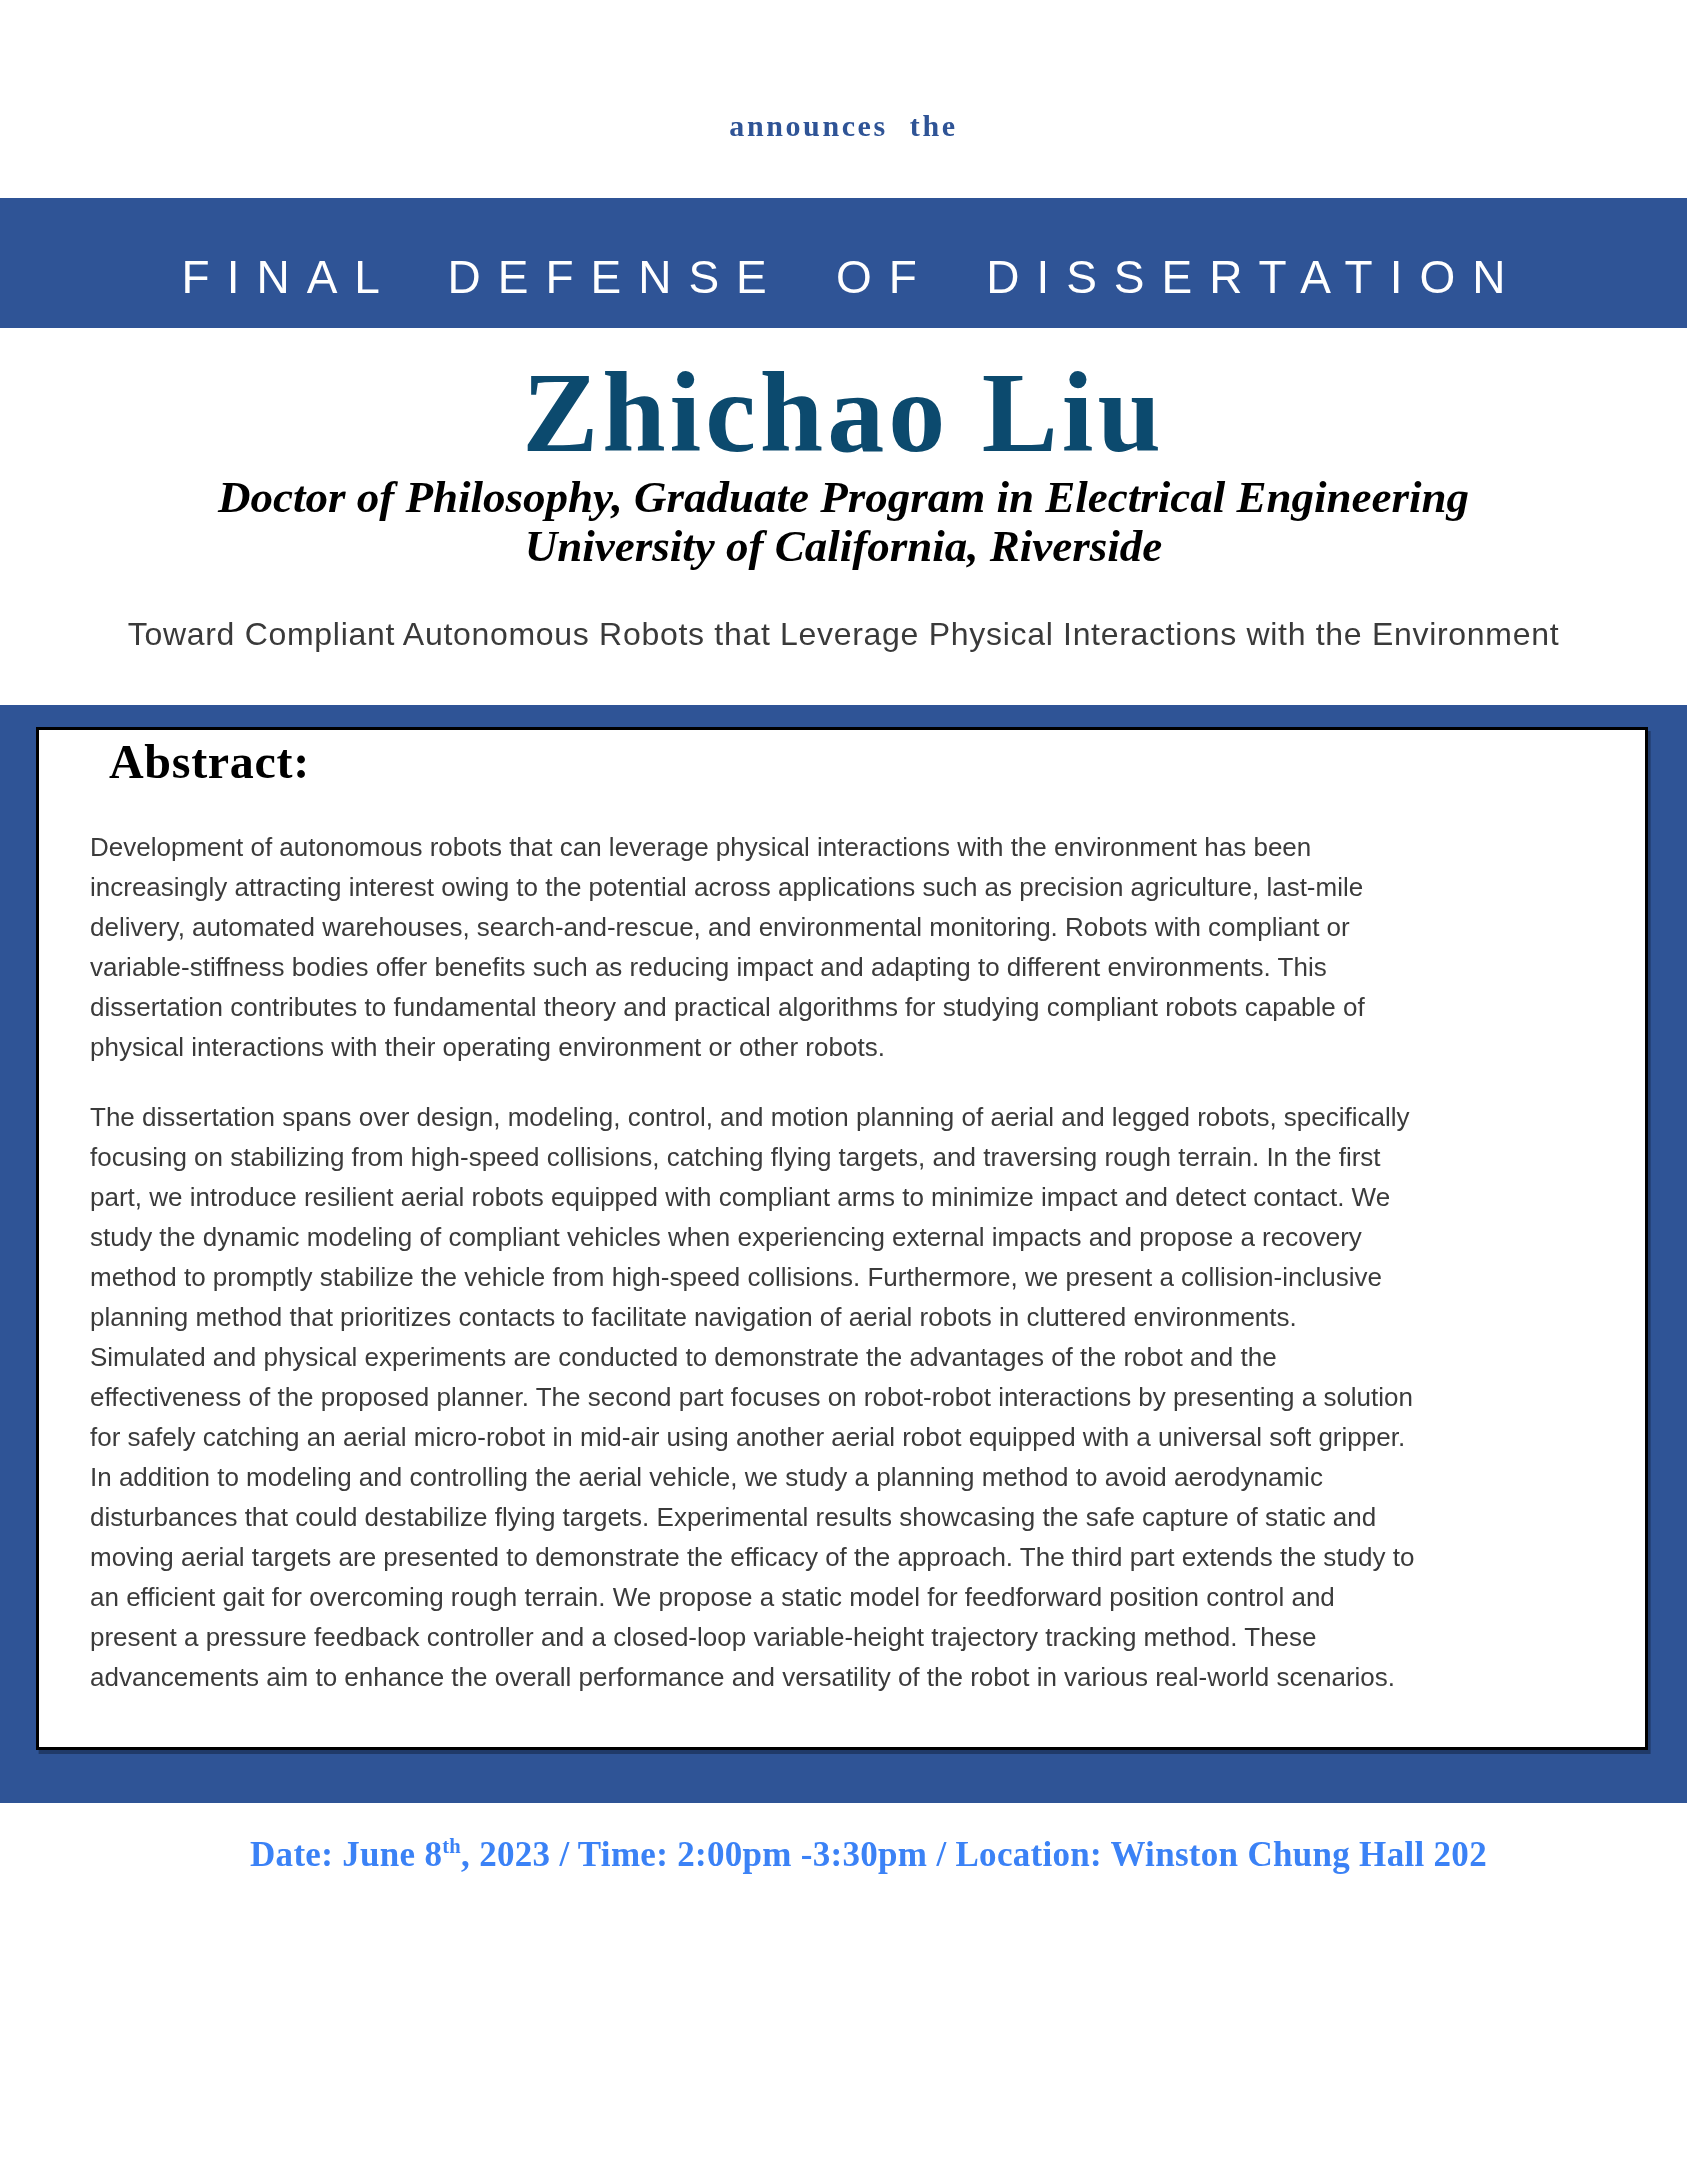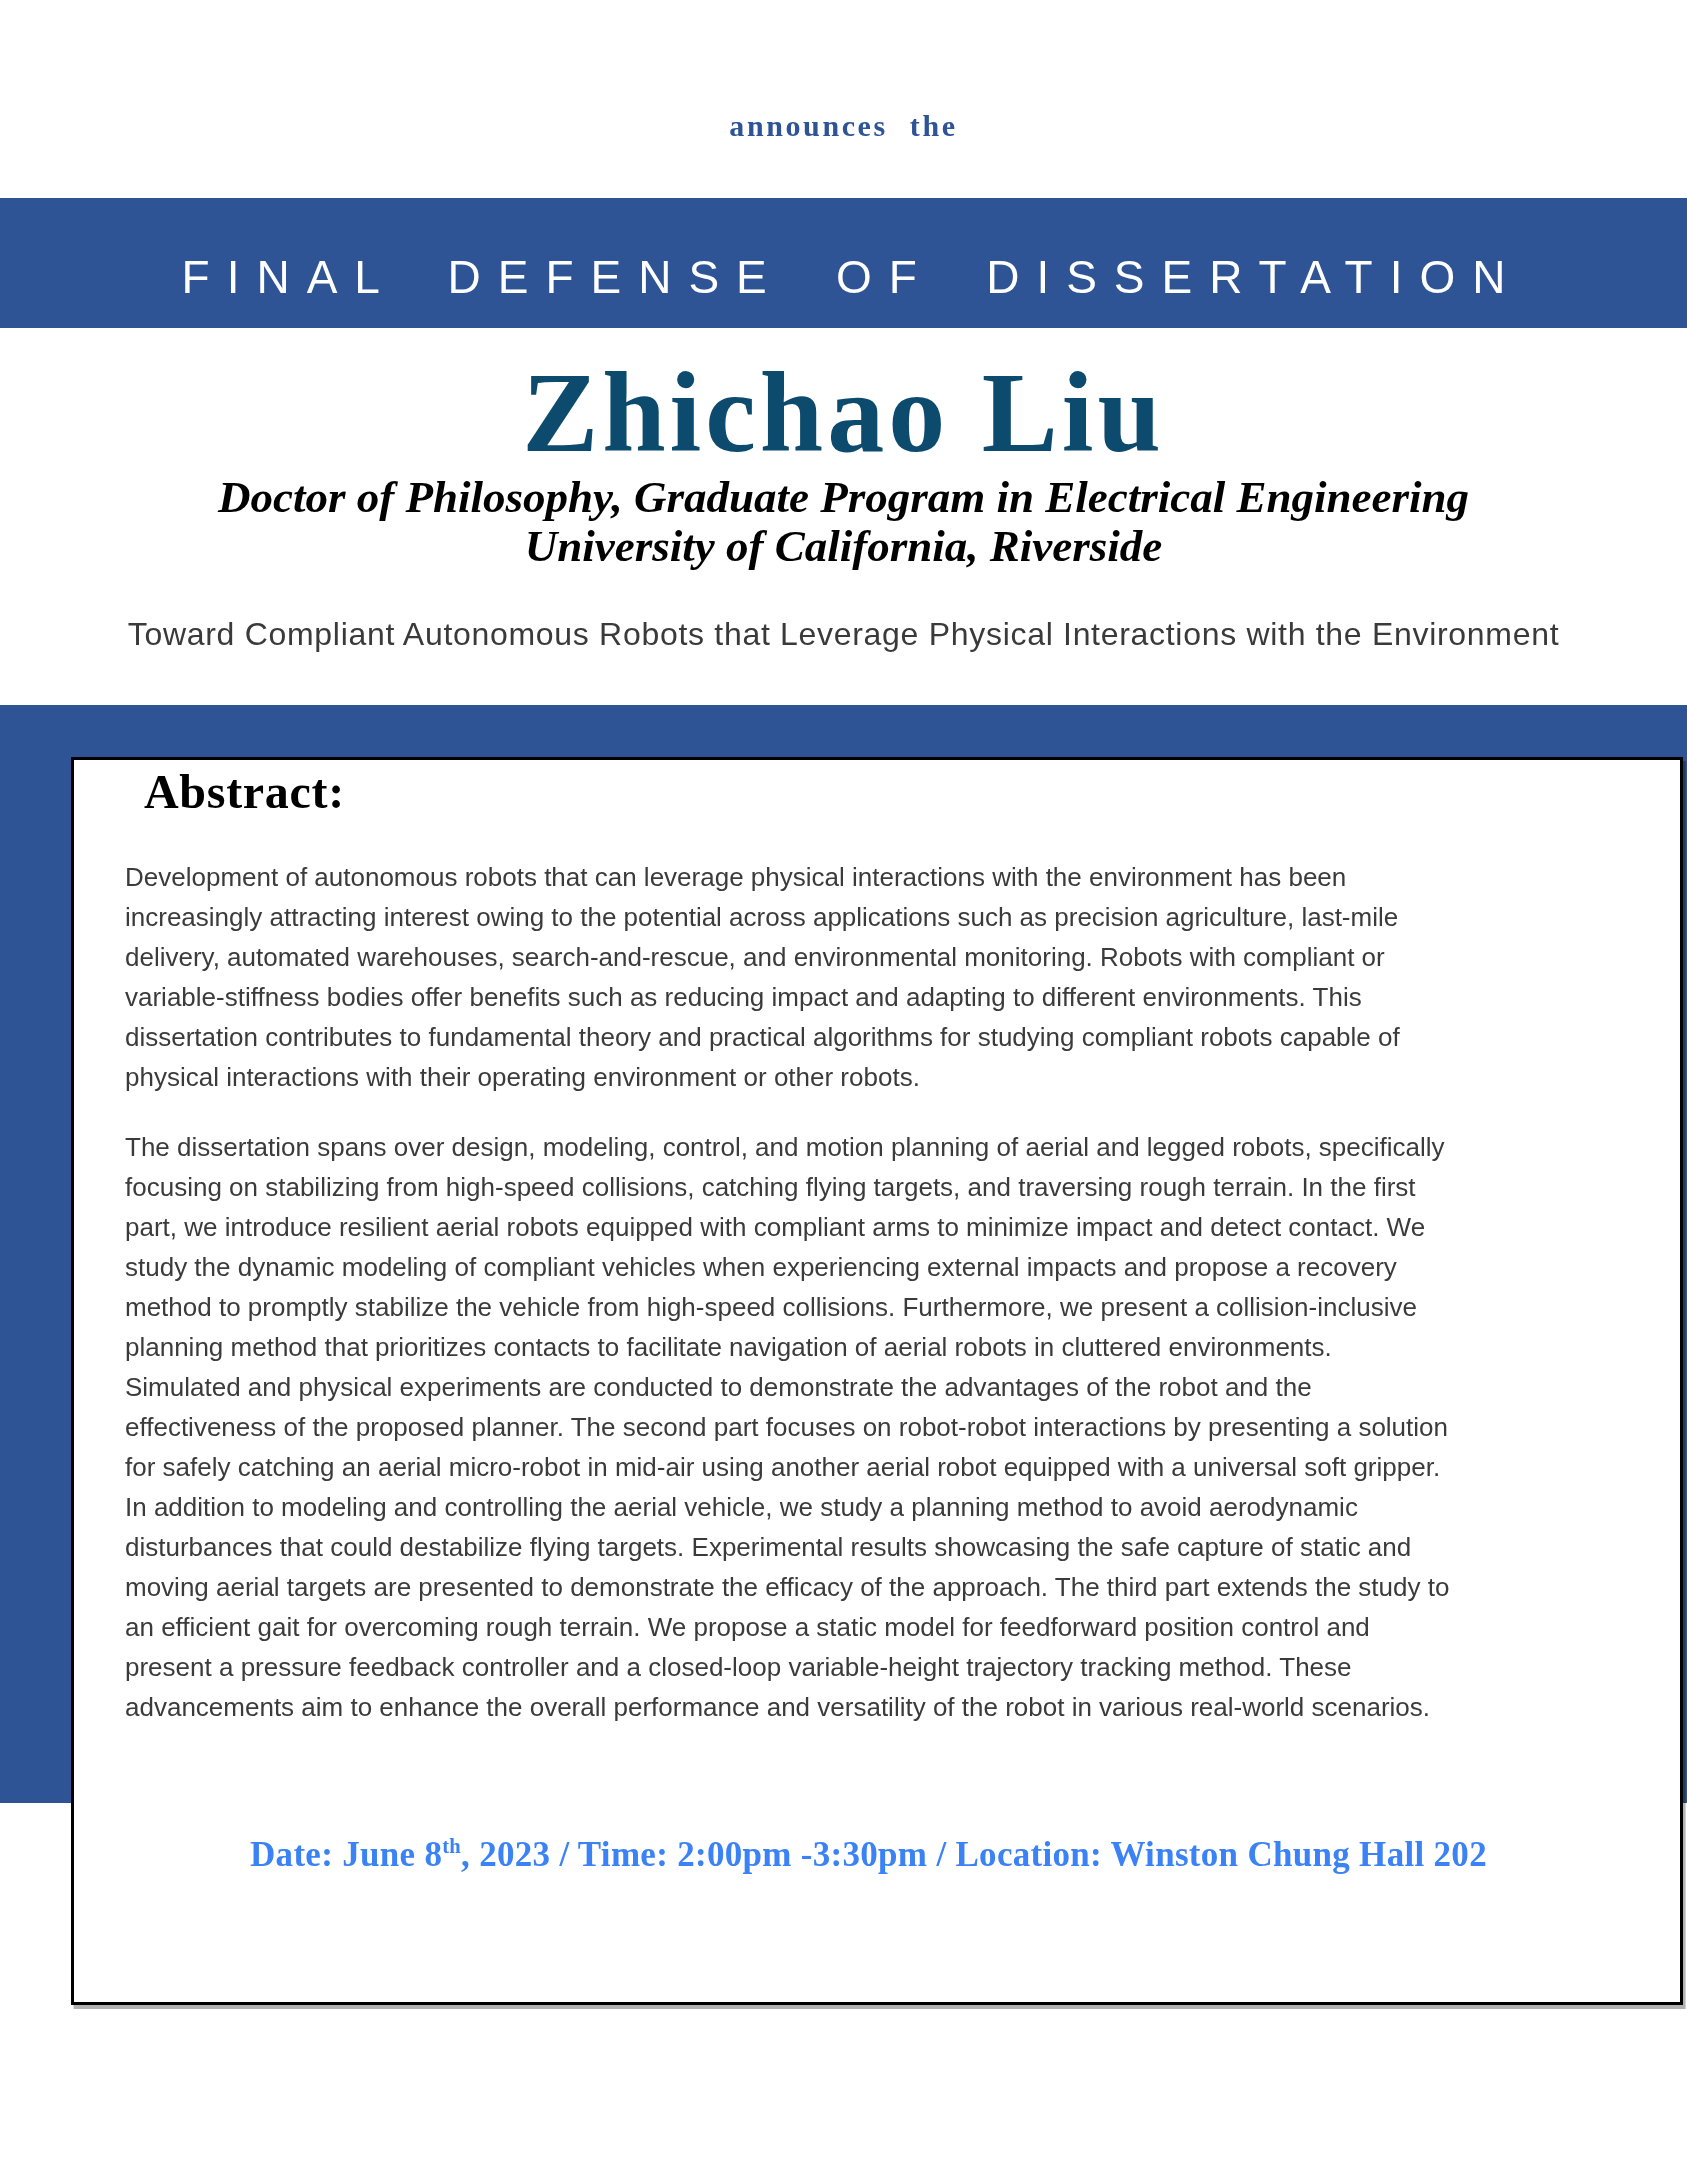--- a/index.html
+++ b/index.html
@@ -73,27 +73,26 @@
   }
 
   
   .blue-section{
     position:absolute;left:0;top:705px;
     width:100%;height:1098px;
     background:#2f5496;
   }
   .abstract-box{
     position:absolute;
-    left:36px;top:757px;
-    width:1612px;height:1248px;
+    left:36px;top:727px;
+    width:1612px;height:1023px;
     box-sizing:border-box;
     background:#ffffff;
     border:3.3px solid #000000;
     box-shadow:2.6px 4px 0 rgba(0,0,0,0.30);
-    margin-left:35px;
   }
   .abstract-inner{
     position:absolute;
     left:0;top:0;right:0;bottom:0;
     padding:2.6px 40px 0 51px;
     overflow:hidden;
   }
   .abstract-heading{
     margin:0 0 0 19px;
     color:#000000;

